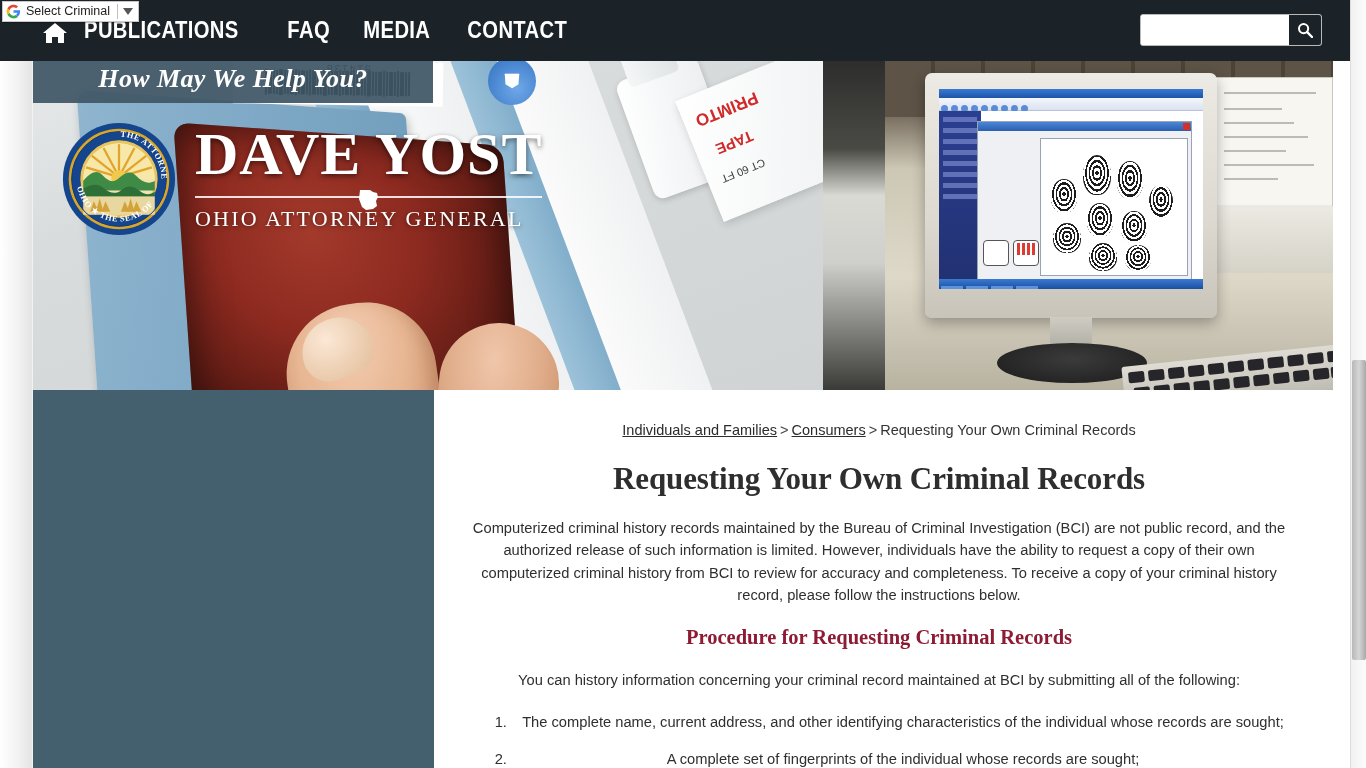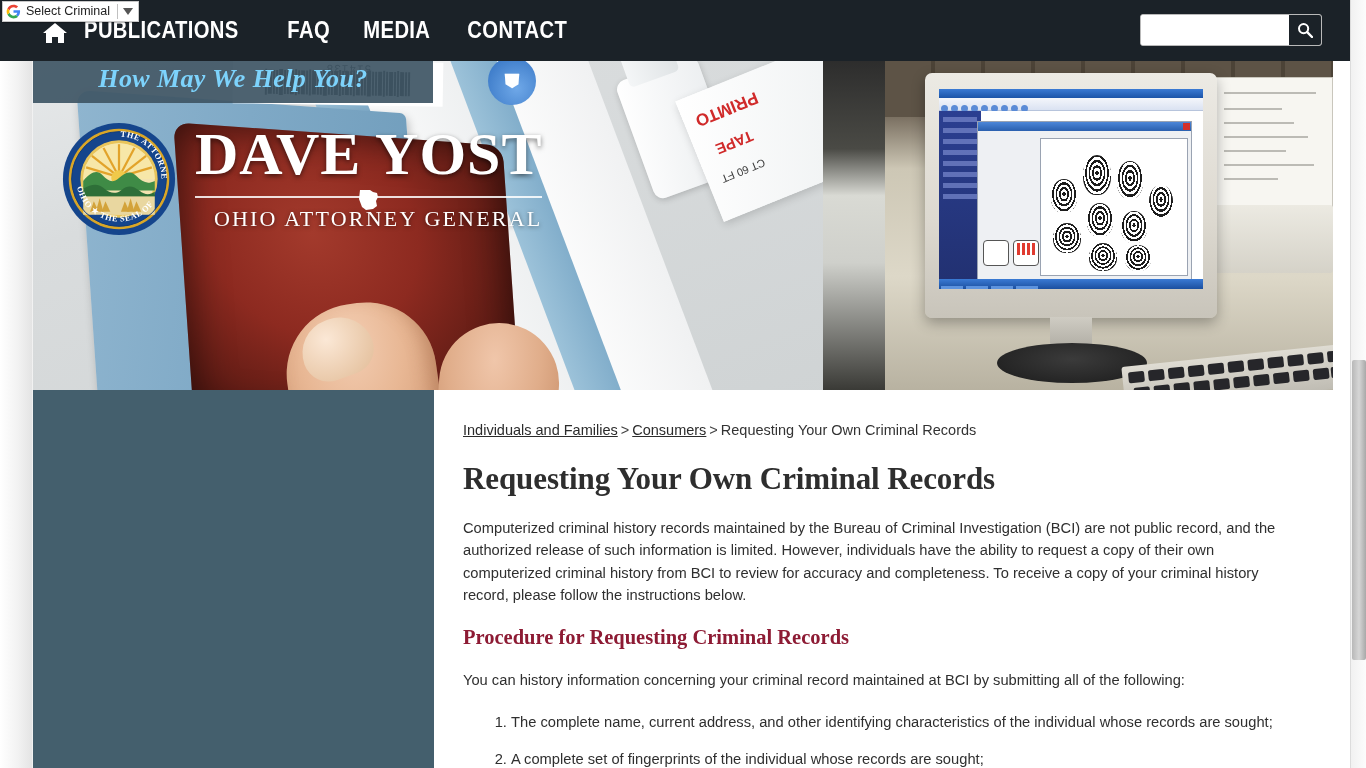--- a/index.html
+++ b/index.html
@@ -295,21 +295,21 @@
   }
   .mon-sticker b { display:block; width:1px; height:9px; background:#222; margin-left:1px; }
 
   
   .help-bar {
     position: absolute; left: 0; top: 0; width: 400px; height: 48px;
     background: rgba(63,86,101,0.93); z-index: 12;
     display: flex; align-items: center; justify-content: center;
   }
   .help-bar span {
-    color: #7dd3fc; font-family: "Liberation Serif", serif;
+    color: #ffffff; font-family: "Liberation Serif", serif;
     font-style: italic; font-weight: bold; font-size: 26px;
     letter-spacing: 0.4px;
   }
 
   
   .logo-overlay {
     position: absolute; left: 28px; top: 66px; z-index: 14;
     display: flex; align-items: center;
   }
   .seal { width: 116px; height: 116px; flex: none; }
@@ -324,33 +324,33 @@
     position: relative; height: 13px; margin: 6px 0 3px 0;
   }
   .logo-rule::before {
     content:''; position:absolute; left:0; right:0; top:6px; height:1.5px;
     background: rgba(255,255,255,.85);
   }
   .logo-rule svg { position:absolute; left:50%; top:-2px; margin-left:-13px; }
   .logo-sub {
     color: #ffffff; font-family: "Liberation Serif", serif;
     font-size: 22px; letter-spacing: 2.2px; white-space: nowrap;
-    text-align: right; text-shadow: 0 1px 4px rgba(0,0,0,.5);
+    text-align: left; text-shadow: 0 1px 4px rgba(0,0,0,.5);
   }
 
   
   .content-row {
     position: absolute; left: 33px; top: 390px; width: 1300px; height: 378px;
     display: flex; z-index: 6;
   }
   .sidebar {
     width: 401px; background: #445f6d; flex: none;
   }
   .main {
-    flex: 1; background: #ffffff; padding: 32px 38px 0 29px;
+    flex: 1; background: #ffffff; padding: 32px 38px 0 29px; text-align: center;
   }
   .breadcrumb {
     font-size: 14.5px; color: #333; margin-bottom: 23px;
     font-family: "Liberation Sans", sans-serif;
   }
   .breadcrumb a {
     color: #2b2b2b; text-decoration: underline;
   }
   .breadcrumb .sep { color:#444; padding: 0 3px; }
   .page-title {

